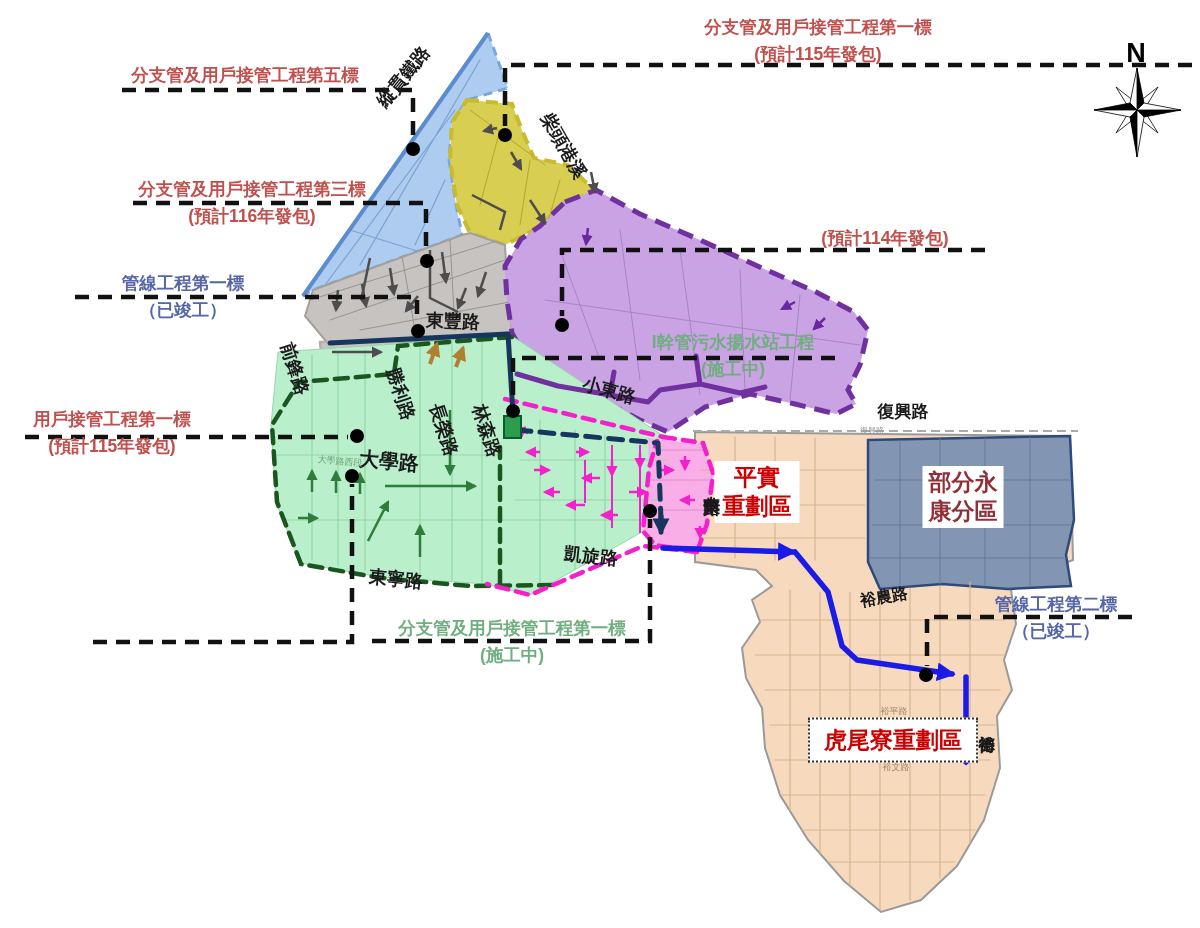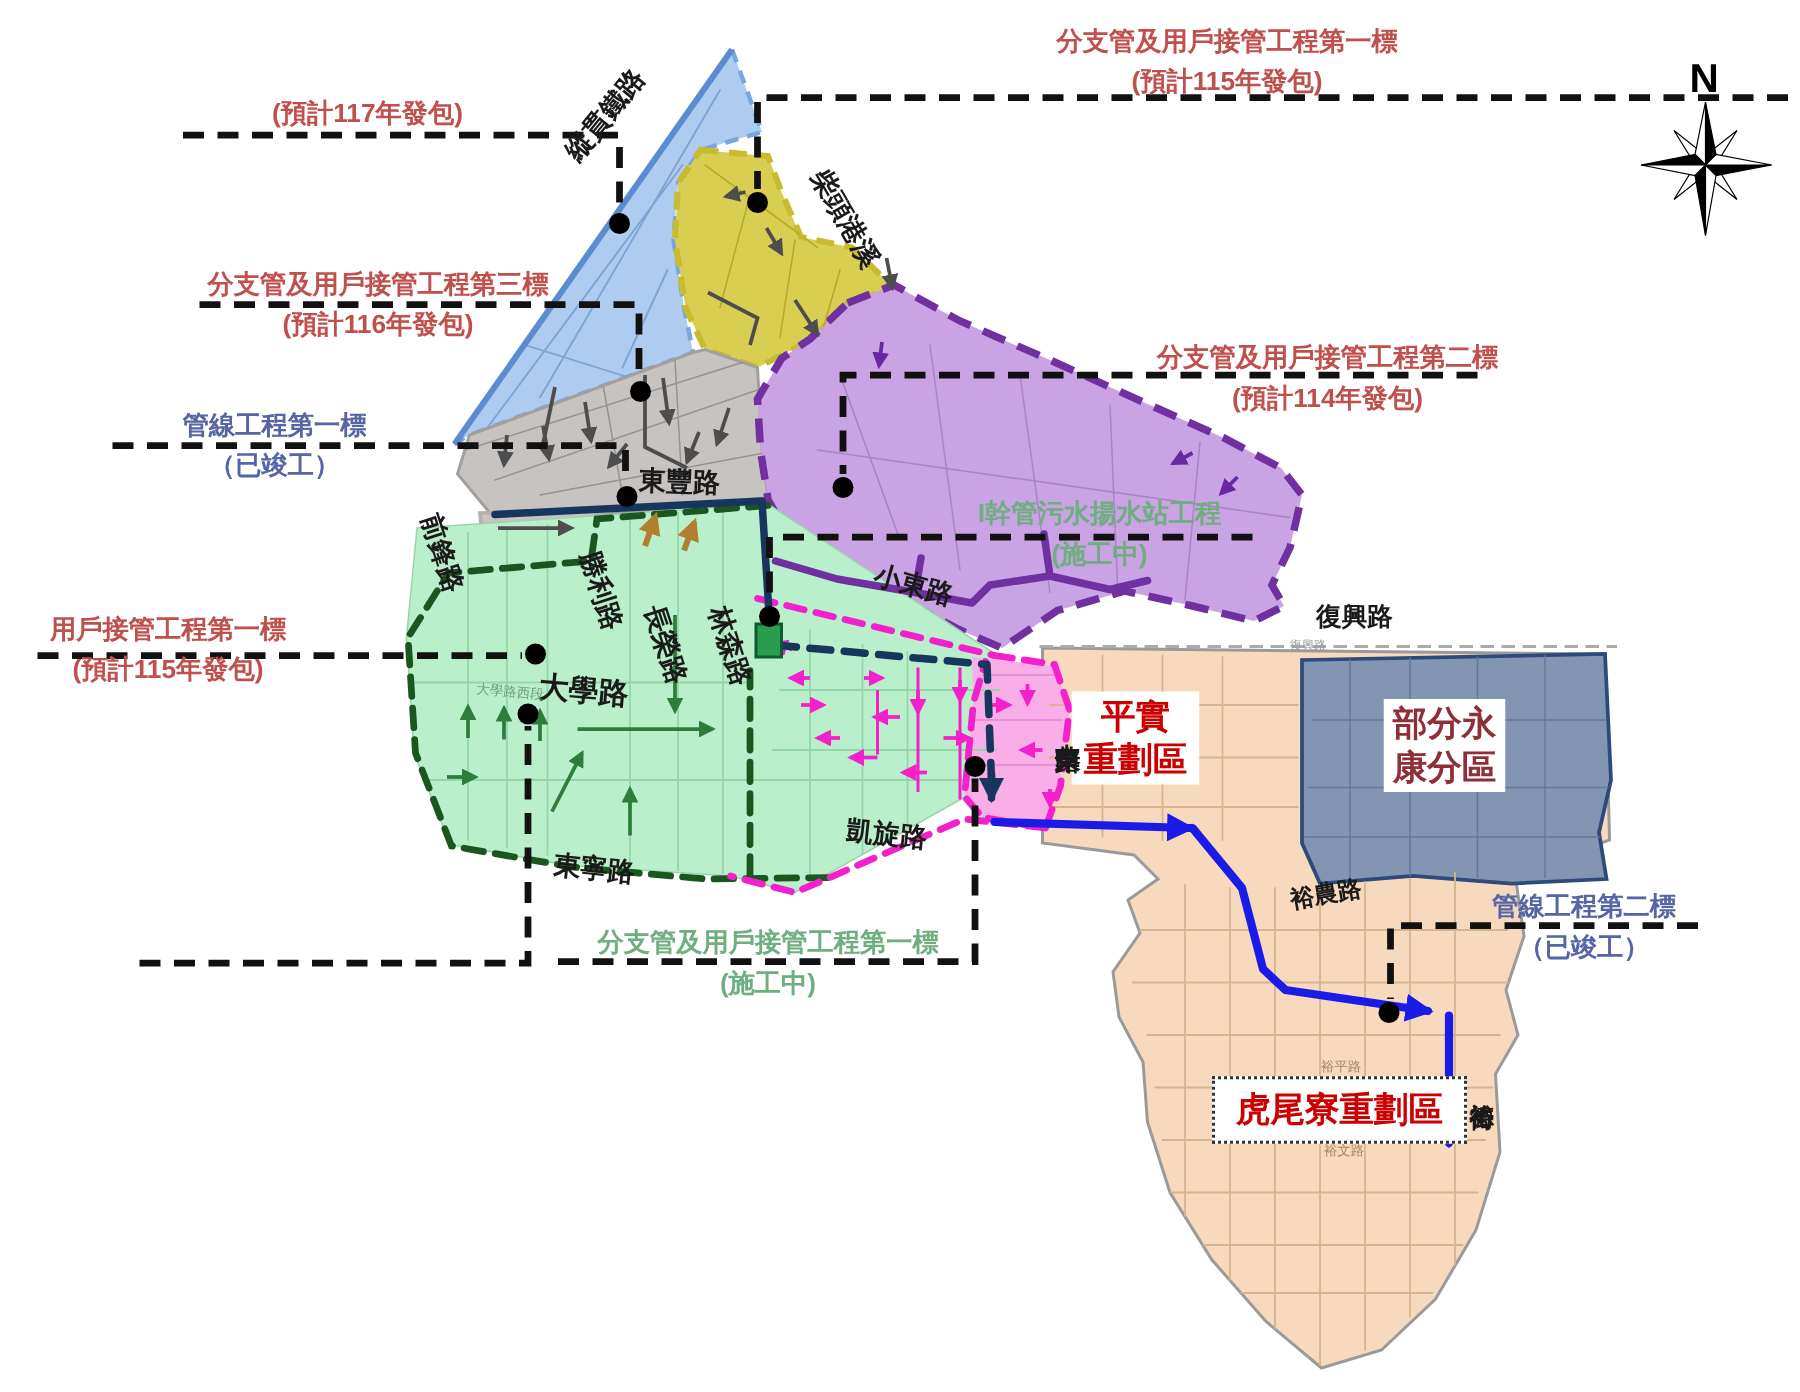--- a/index.html
+++ b/index.html
@@ -251,32 +251,31 @@
     <polygon points="1094,110 1130,103 1137,110" fill="#000"></polygon>
     <polygon points="1094,110 1130,117 1137,110" fill="#fff"></polygon>
   </g>
 </svg>
 
 <div class="callout c-red" style="left:818px;top:14px">
   <div>分支管及用戶接管工程第一標</div>
   <div>(預計115年發包)</div>
 </div>
 <div class="callout c-red" style="left:245px;top:62px">
-  <div>(預計117年發包)</div>
+  <div>分支管及用戶接管工程第五標</div>
 </div>
 <div class="callout c-red" style="left:252px;top:176px">
   <div>分支管及用戶接管工程第三標</div>
   <div>(預計116年發包)</div>
 </div>
 <div class="callout c-blue" style="left:183px;top:270px">
   <div>管線工程第一標</div>
   <div>（已竣工）</div>
 </div>
 <div class="callout c-red" style="left:885px;top:225px">
-  <div>分支管及用戶接管工程第二標</div>
   <div>(預計114年發包)</div>
 </div>
 <div class="callout c-green" style="left:733px;top:329px">
   <div>I幹管污水揚水站工程</div>
   <div>(施工中)</div>
 </div>
 <div class="callout c-red" style="left:112px;top:406px">
   <div>用戶接管工程第一標</div>
   <div>(預計115年發包)</div>
 </div>

